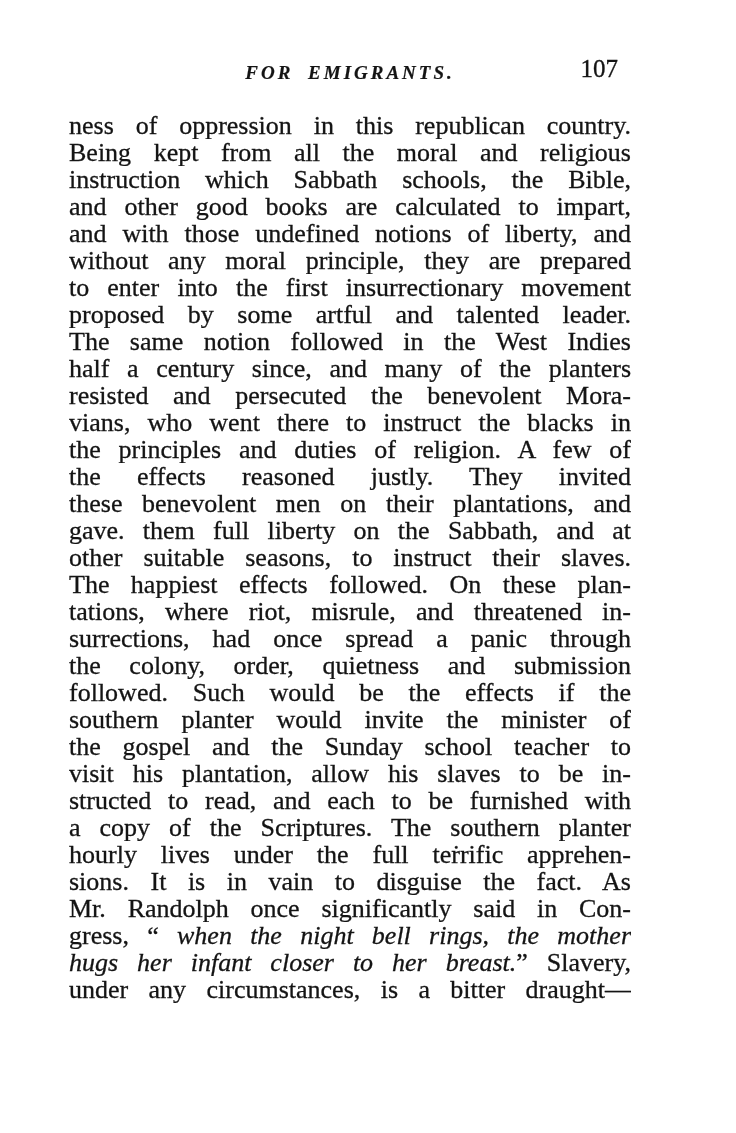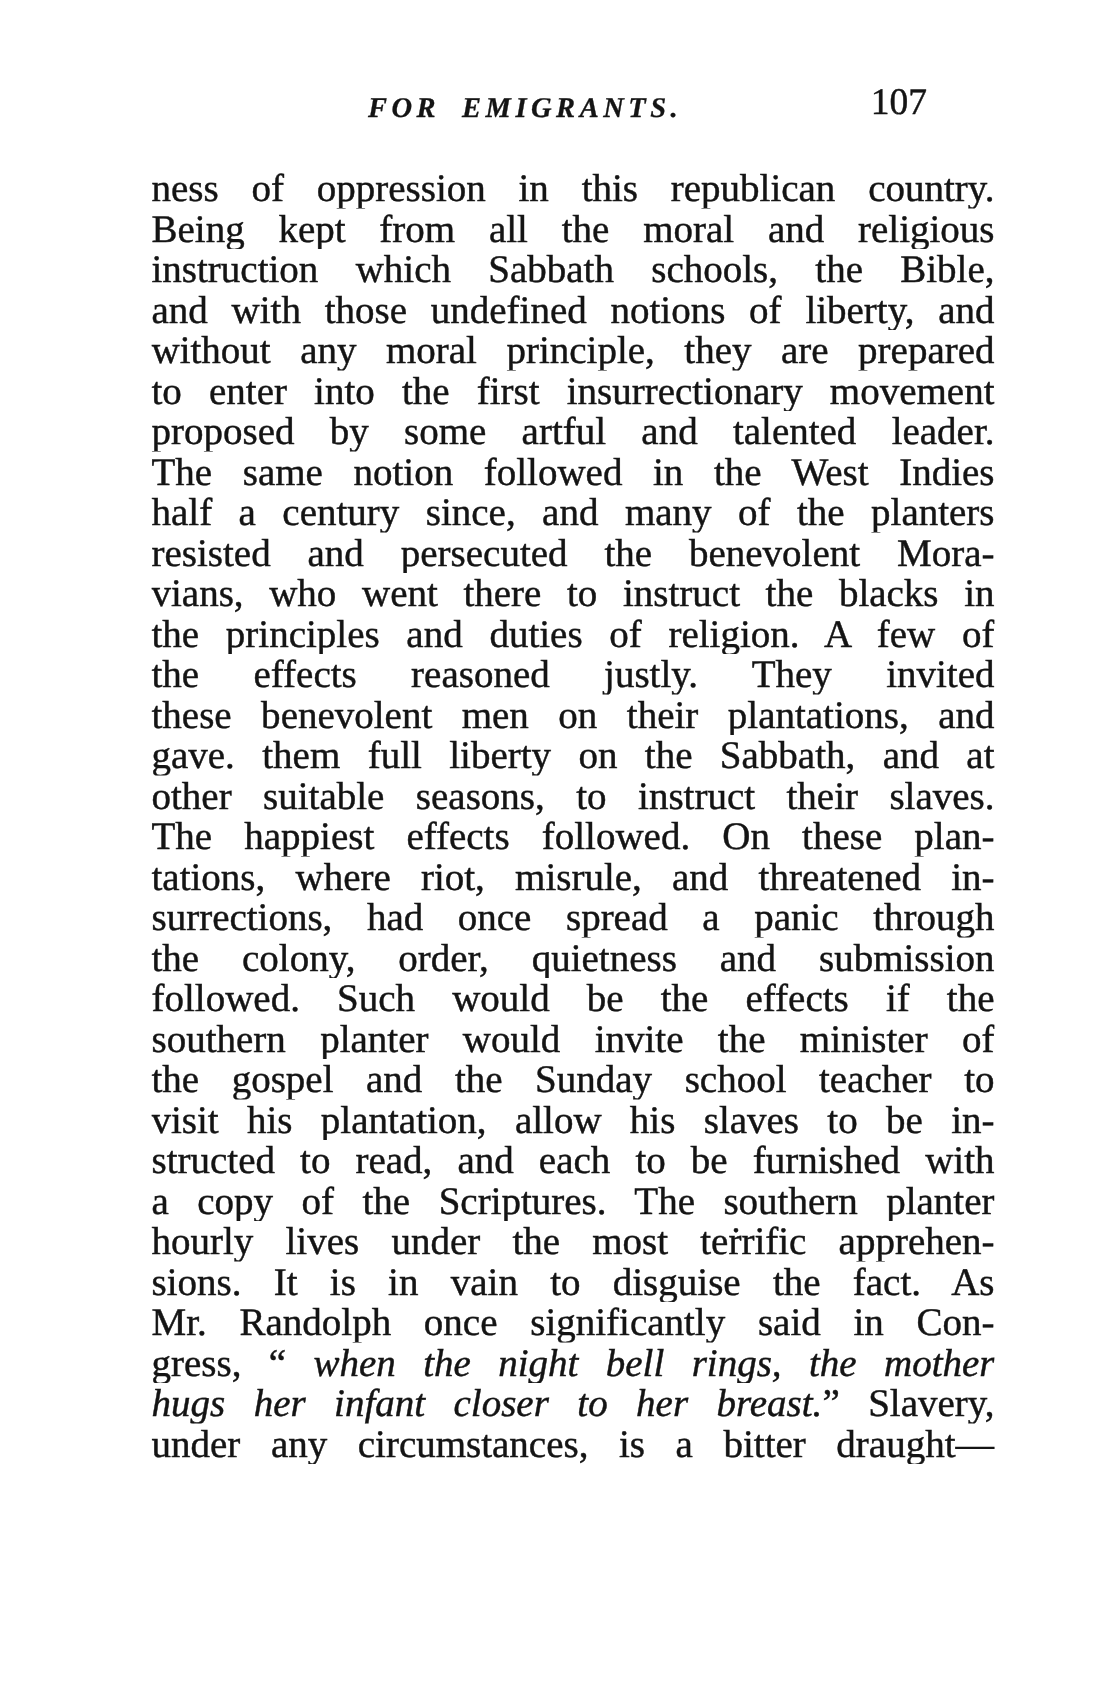--- a/index.html
+++ b/index.html
@@ -42,21 +42,20 @@
     top: -3px;
     font-size: 25px;
     margin-left: 21px;
     -webkit-text-stroke: 0.3px var(--ink, #141414);
   }
   .body {
     position: absolute;
     left: 69px;
     top: 112px;
     width: 562px;
-    margin-left: 32px;
   }
   .line {
     font-size: 26px;
     line-height: 27px;
     height: 27px;
     text-align: justify;
     text-align-last: justify;
     overflow: hidden;
     white-space: normal;
     -webkit-text-stroke: 0.3px var(--ink, #141414);
@@ -69,20 +68,21 @@
 
 <div class="page">
   <div class="header">
     <span class="running-title">FOR EMIGRANTS.</span>
     <span class="page-number">107</span>
   </div>
   <div class="body">
       <div class="line"><span>ness of oppression in this republican country.</span></div>
       <div class="line"><span>Being kept from all the moral and religious</span></div>
       <div class="line"><span>instruction which Sabbath schools, the Bible,</span></div>
+      <div class="line"><span>and other good books are calculated to impart,</span></div>
       <div class="line"><span>and with those undefined notions of liberty, and</span></div>
       <div class="line"><span>without any moral principle, they are prepared</span></div>
       <div class="line"><span>to enter into the first insurrectionary movement</span></div>
       <div class="line"><span>proposed by some artful and talented leader.</span></div>
       <div class="line"><span>The same notion followed in the West Indies</span></div>
       <div class="line"><span>half a century since, and many of the planters</span></div>
       <div class="line"><span>resisted and persecuted the benevolent Mora-</span></div>
       <div class="line"><span>vians, who went there to instruct the blacks in</span></div>
       <div class="line"><span>the principles and duties of religion.  A few of</span></div>
       <div class="line"><span>the effects reasoned justly.  They invited</span></div>
@@ -92,20 +92,20 @@
       <div class="line"><span>The happiest effects followed.  On these plan-</span></div>
       <div class="line"><span>tations, where riot, misrule, and threatened in-</span></div>
       <div class="line"><span>surrections, had once spread a panic through</span></div>
       <div class="line"><span>the colony, order, quietness and submission</span></div>
       <div class="line"><span>followed.  Such would be the effects if the</span></div>
       <div class="line"><span>southern planter would invite the minister of</span></div>
       <div class="line"><span>the gospel and the Sunday school teacher to</span></div>
       <div class="line"><span>visit his plantation, allow his slaves to be in-</span></div>
       <div class="line"><span>structed to read, and each to be furnished with</span></div>
       <div class="line"><span>a copy of the Scriptures.  The southern planter</span></div>
-      <div class="line"><span>hourly lives under the most teṙrific apprehen-</span></div>
+      <div class="line"><span>hourly lives under the full teṙrific apprehen-</span></div>
       <div class="line"><span>sions.  It is in vain to disguise the fact.  As</span></div>
       <div class="line"><span>Mr. Randolph once significantly said in Con-</span></div>
       <div class="line"><span>gress, “ </span><em>when the night bell rings, the mother</em></div>
       <div class="line"><em>hugs her infant closer to her breast.</em><span>”  Slavery,</span></div>
       <div class="line"><span>under any circumstances, is a bitter draught—</span></div>
     </div>
 </div>
 
 </body></html>

